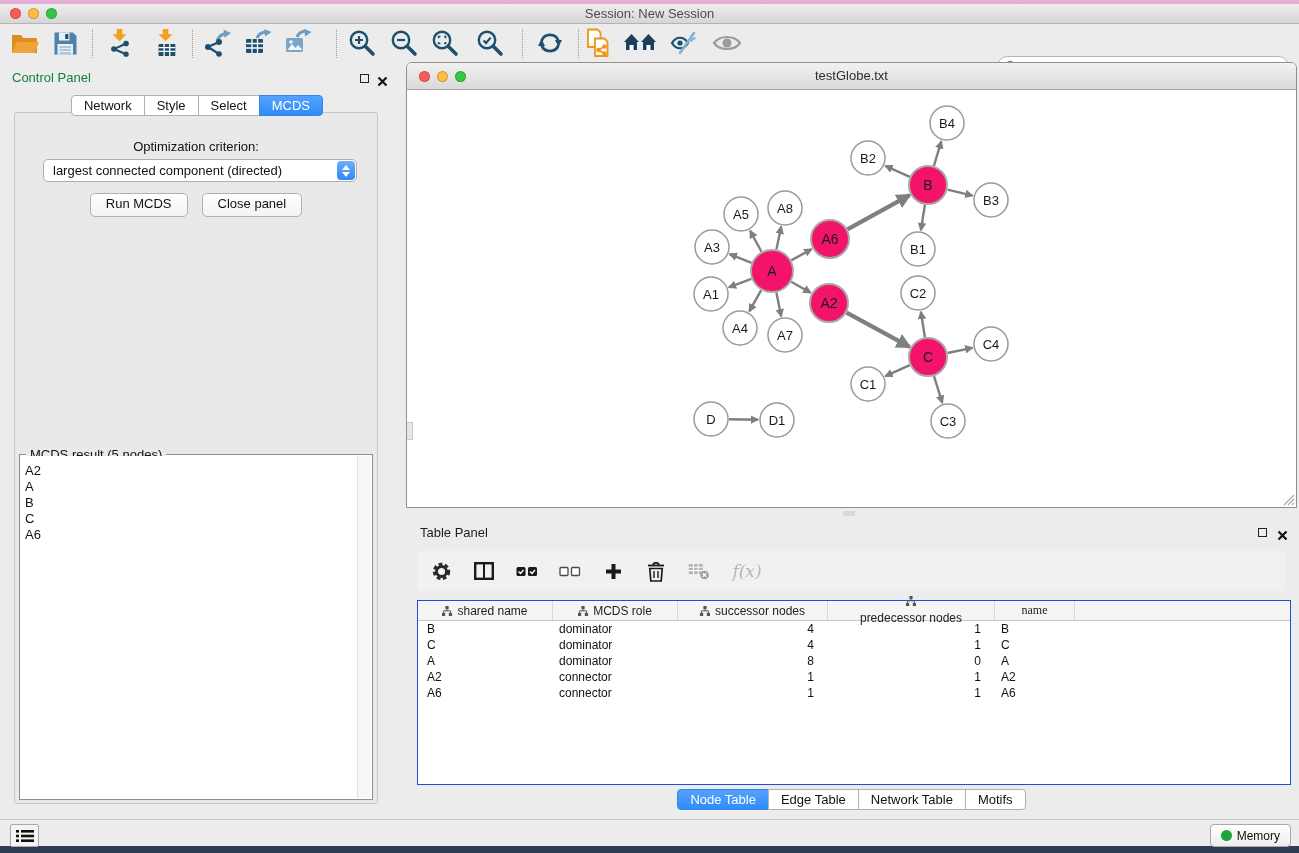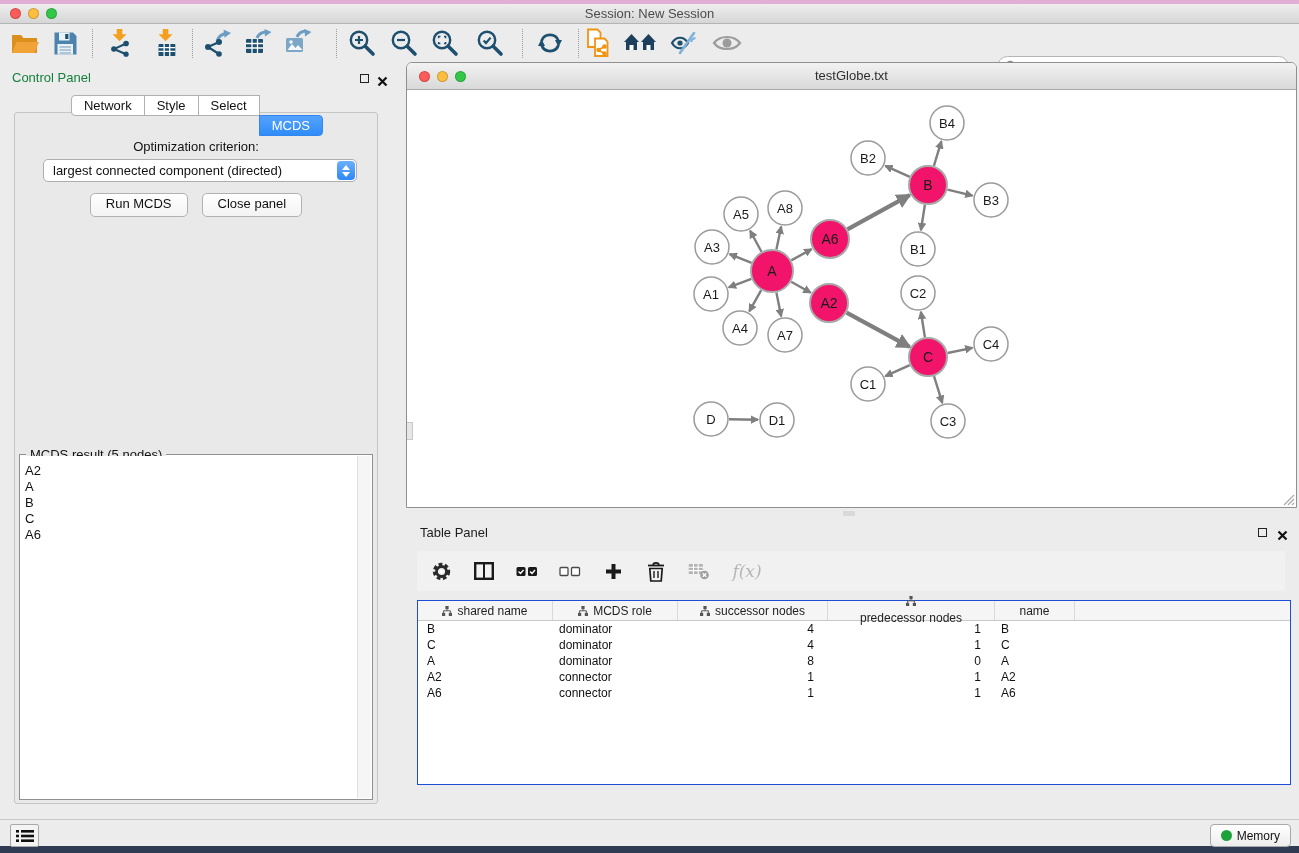--- a/index.html
+++ b/index.html
@@ -26,21 +26,21 @@
   #search-box input{border:none;outline:none;background:transparent;font-size:12px;width:250px;margin-left:4px;
       font-family:"Liberation Sans",sans-serif;}
   
   #cp-title{left:12px;top:70px;font-size:13px;color:#15803d;}
   .winbtn{position:absolute;cursor:default;}
   .floatbox{width:9px;height:9px;border:1.4px solid #222;box-sizing:border-box;background:transparent;}
   #cp-tabs{left:4px;top:95px;width:386px;display:flex;justify-content:center;z-index:3;}
   .seg{height:19px;line-height:19px;padding:0 12px;font-size:13px;background:#fff;
        border:1px solid #b0b0b0;margin-left:-1px;color:#111;white-space:nowrap;}
   .seg:first-child{border-radius:4px 0 0 4px;margin-left:0;}
-  .seg:last-child{border-radius:0 4px 4px 0;margin-top:20px;}
+  .seg:last-child{border-radius:0 4px 4px 0;}
   .seg.active{background:linear-gradient(#55a2fd,#2f8cf8);border-color:#3286ef;color:#fff;}
   #cp-body{left:14px;top:112px;width:362px;height:690px;background:#e9e9e9;
            border:1px solid #c5c5c5;border-radius:3px;z-index:1;}
   #opt-label{position:absolute;left:0;width:100%;top:26px;text-align:center;font-size:13px;color:#111;}
   #criterion-select{position:absolute;left:28px;top:46px;width:314px;height:23px;background:#fff;
       border:1px solid #aeaeae;border-radius:5px;box-sizing:border-box;display:flex;align-items:center;}
   #criterion-select .val{font-size:13px;color:#111;padding-left:9px;white-space:nowrap;}
   #criterion-stepper{position:absolute;right:1px;top:1px;bottom:1px;width:18px;border-radius:4px;
       background:linear-gradient(#6cb0fc,#2d87f7);display:flex;flex-direction:column;align-items:center;justify-content:center;gap:2px;}
   .tri-up{width:0;height:0;border-left:4px solid transparent;border-right:4px solid transparent;border-bottom:5px solid #fff;}
@@ -473,21 +473,21 @@
           <span style="display: inline-flex;">
             <svg width="10" height="10" viewBox="0 0 10 10">
               <rect x="3.4" y="0" width="3.2" height="3.2" fill="#555"></rect>
               <rect x="0" y="6.8" width="3.2" height="3.2" fill="#555"></rect>
               <rect x="6.8" y="6.8" width="3.2" height="3.2" fill="#555"></rect>
               <path d="M5 3.2v1.6M1.6 6.8V4.8h6.8v2" stroke="#555" fill="none"></path>
             </svg>
           </span>
           <span>predecessor nodes</span>
         </div>
-        <div class="th" style="width: 80px;">
+        <div class="th" style="width: 80px; font-family: Liberation Serif, serif;">
           <span>name</span>
         </div>
         <div class="th filler"></div>
       </div>
     <div id="table-body">
         <div class="tr">
           <div class="td first" style="width: 135px;">B</div>
           <div class="td" style="width: 125px;">dominator</div>
           <div class="td r" style="width: 150px;">4</div>
           <div class="td r" style="width: 167px;">1</div>
@@ -516,20 +516,26 @@
         </div>
         <div class="tr">
           <div class="td first" style="width: 135px;">A6</div>
           <div class="td" style="width: 125px;">connector</div>
           <div class="td r" style="width: 150px;">1</div>
           <div class="td r" style="width: 167px;">1</div>
           <div class="td" style="width: 80px;">A6</div>
         </div>
       </div>
   </div>
+  <div class="abs" id="tp-tabs">
+      <span class="seg active">Node Table</span>
+      <span class="seg">Edge Table</span>
+      <span class="seg">Network Table</span>
+      <span class="seg">Motifs</span>
+    </div>
 
   <div class="abs" id="statusbar">
     <div id="list-btn">
       <svg width="18" height="14" viewBox="0 0 18 14">
           <rect x="0" y="1" width="3" height="2.6" fill="#111"></rect>
           <rect x="0" y="5.7" width="3" height="2.6" fill="#111"></rect>
           <rect x="0" y="10.4" width="3" height="2.6" fill="#111"></rect>
           <rect x="5" y="1" width="13" height="2.6" fill="#111"></rect>
           <rect x="5" y="5.7" width="13" height="2.6" fill="#111"></rect>
           <rect x="5" y="10.4" width="13" height="2.6" fill="#111"></rect>

